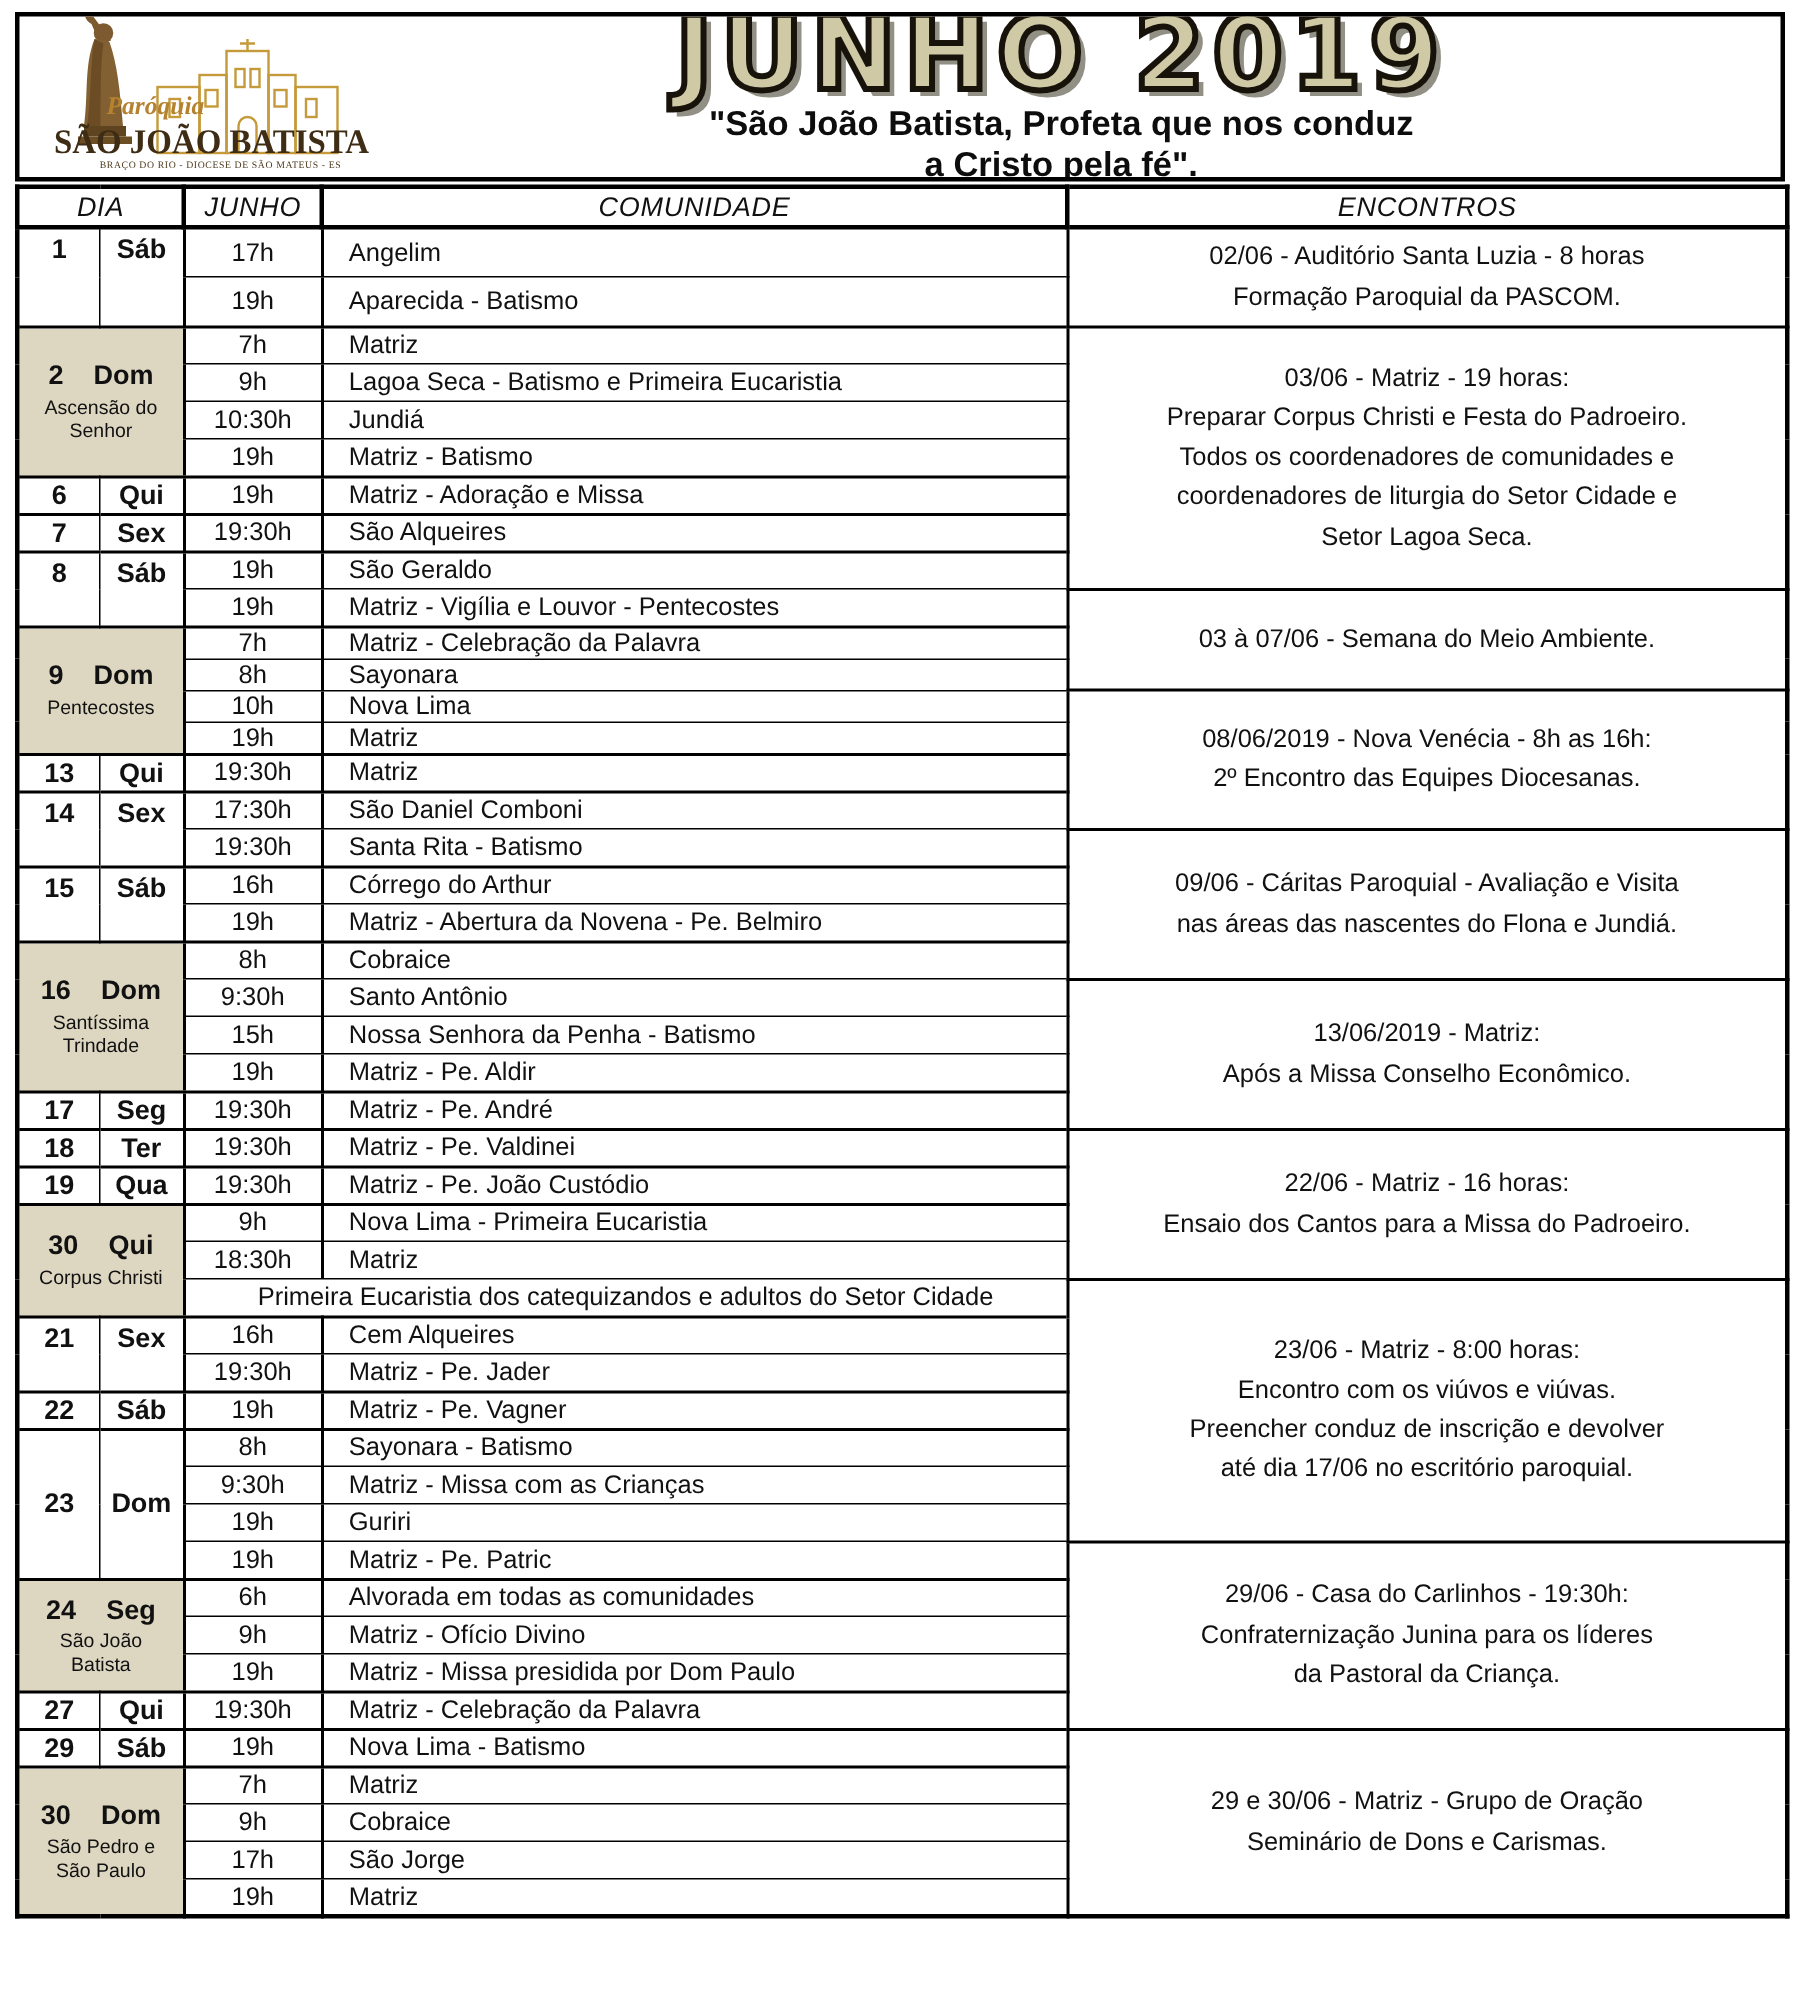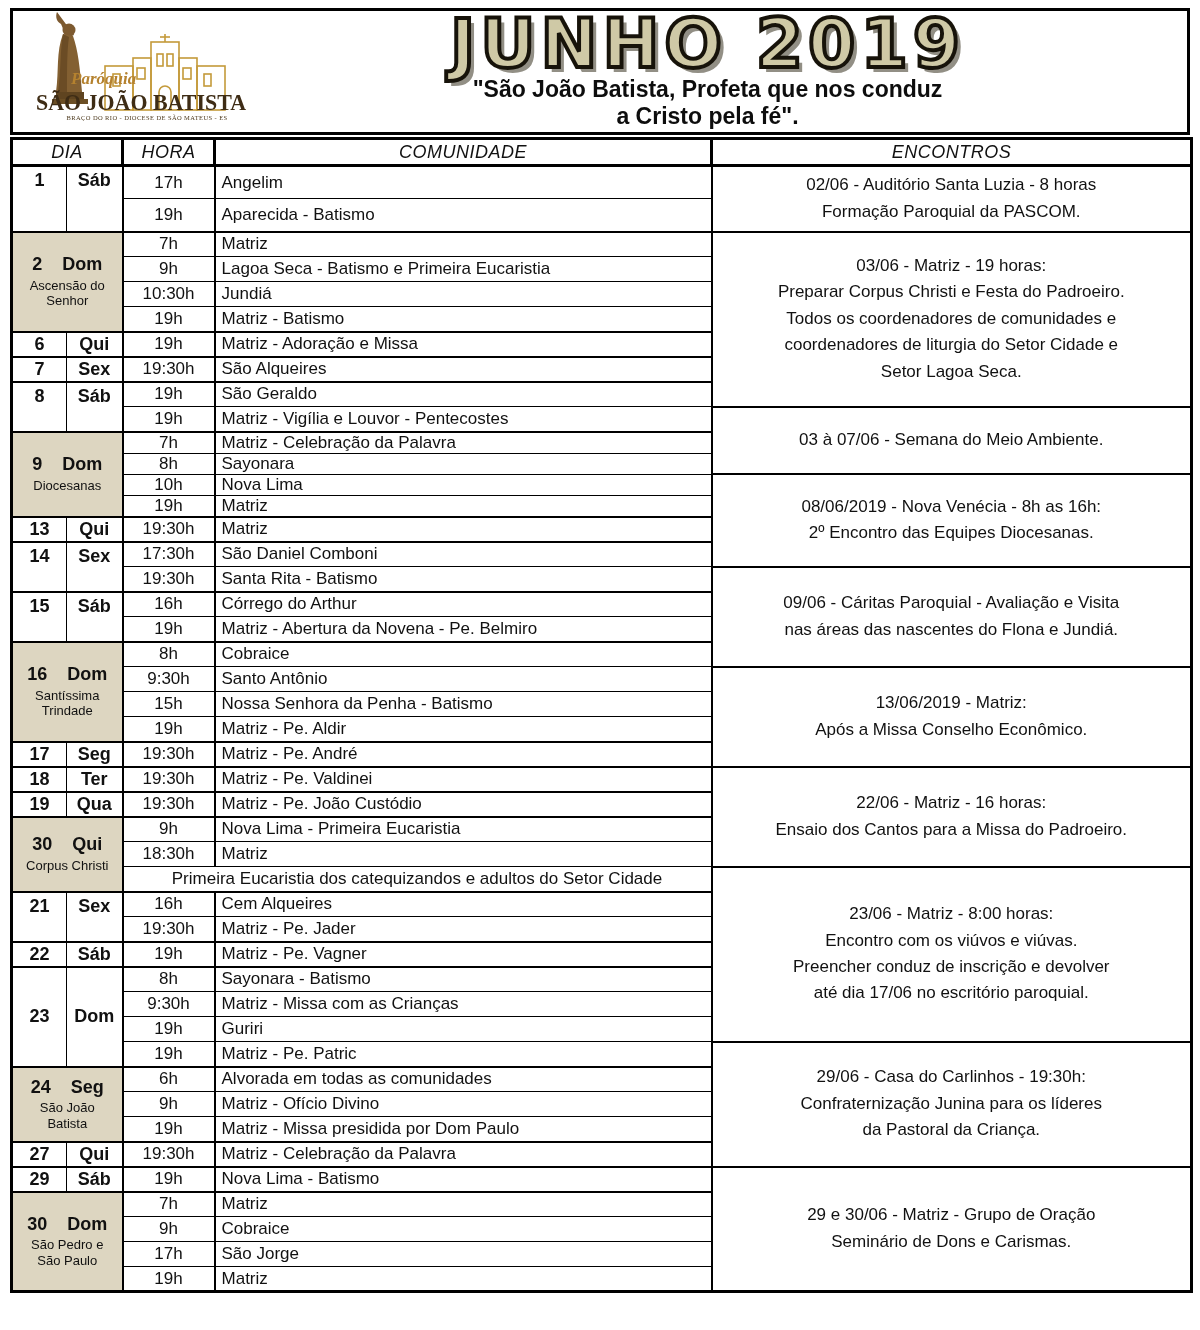--- a/index.html
+++ b/index.html
@@ -7,21 +7,21 @@
   body {
     width: 1200px; height: 1330px;
     font-family: "Liberation Sans", sans-serif;
     color: #111;
   }
   .page { padding: 8px 10px 0 10px; }
 
   
   .header-box {
     border: 3px solid #000;
-    height: 127px;
+    height: 113px;
     display: flex;
     align-items: center;
     overflow: hidden;
   }
   .logo-wrap { width: 245px; flex: none; padding-left: 14px; }
   .title-zone { flex: 1; text-align: center; padding-right: 30px; }
   .big-title {
     font-family: "DejaVu Sans", sans-serif;
     font-weight: bold;
     font-size: 68px;
@@ -102,21 +102,21 @@
     margin-top: 2px;
     padding: 0 6px;
   }
 
   td.hora {
     text-align: center;
     border-left: 2px solid #000;
     border-right: 2px solid #000;
     margin-top: 43px;
   }
-  td.com { padding-left: 6px; text-align: left; }
+  td.com { padding-left: 17px; text-align: left; }
   td.merged {
     text-align: center;
     border-left: 2px solid #000;
     border-right: 2px solid #000;
   }
   td.enc {
     border: 2px solid #000;
     text-align: center;
     line-height: 1.55;
     padding: 2px 6px;
@@ -177,21 +177,21 @@
     <colgroup>
       <col class="c-num">
         <col class="c-dow">
         <col class="c-hora">
         <col class="c-com">
         <col class="c-enc">
     </colgroup>
     <thead>
       <tr>
         <th colspan="2">DIA</th>
-        <th>HORA</th>
+        <th>JUNHO</th>
         <th>COMUNIDADE</th>
         <th>ENCONTROS</th>
       </tr>
     </thead>
     <tbody id="tbody">
         <tr class="gs">
           <td class="daynum va-top" rowspan="2">1</td>
           <td class="daydow va-top" rowspan="2">Sáb</td>
           <td class="hora">17h</td>
           <td class="com">Angelim</td>
@@ -258,21 +258,21 @@
           <td class="enc" rowspan="3">
             <div>03 à 07/06 - Semana do Meio Ambiente.</div>
           </td>
         </tr>
         <tr class="gs">
           <td class="feastcell" colspan="2" rowspan="4">
             <div class="dayline">
               <span>9</span>
               <span>Dom</span>
             </div>
-            <div class="feastname">Diocesanas</div>
+            <div class="feastname">Pentecostes</div>
           </td>
           <td class="hora">7h</td>
           <td class="com">Matriz - Celebração da Palavra</td>
         </tr>
         <tr>
           <td class="hora">8h</td>
           <td class="com">Sayonara</td>
         </tr>
         <tr>
           <td class="hora">10h</td>

